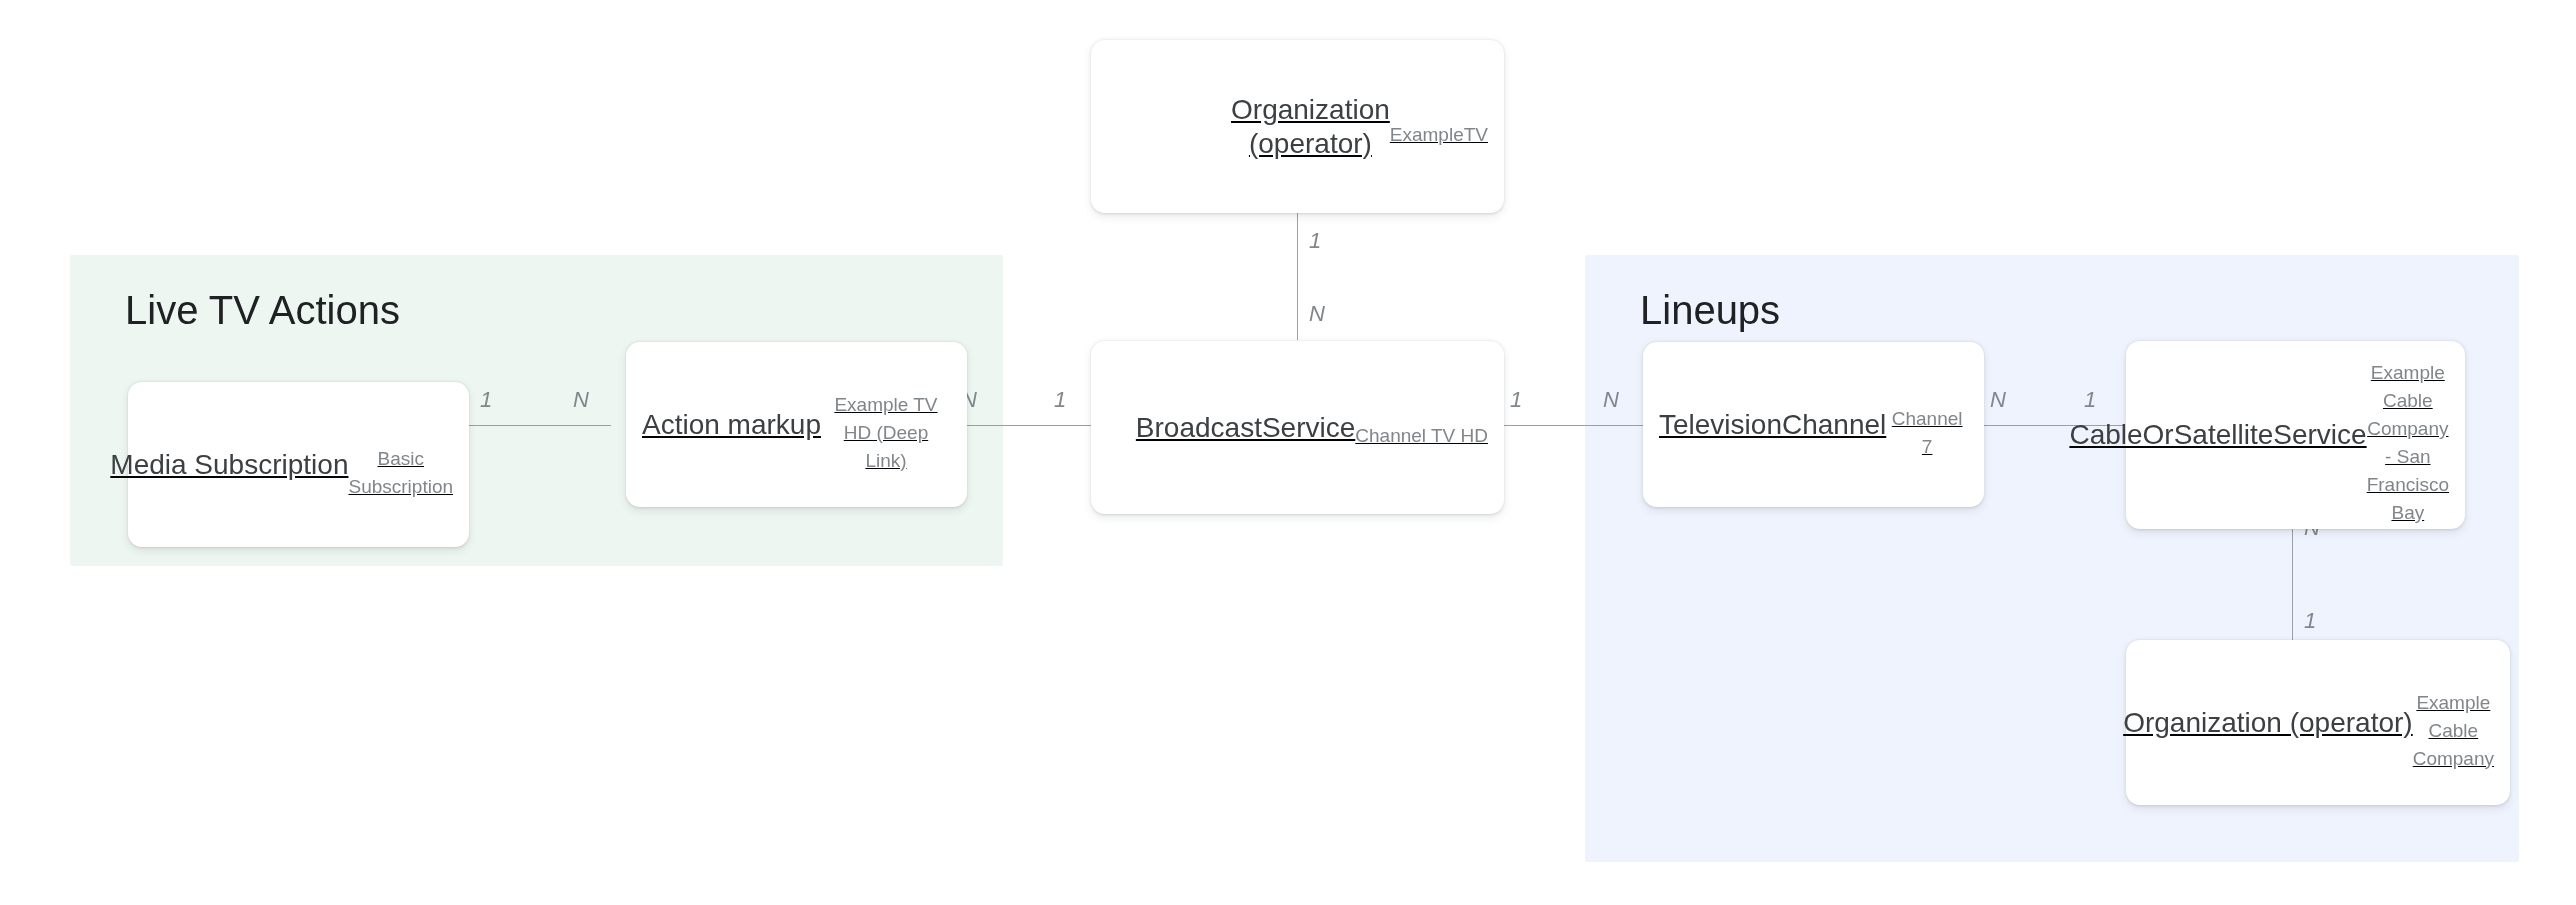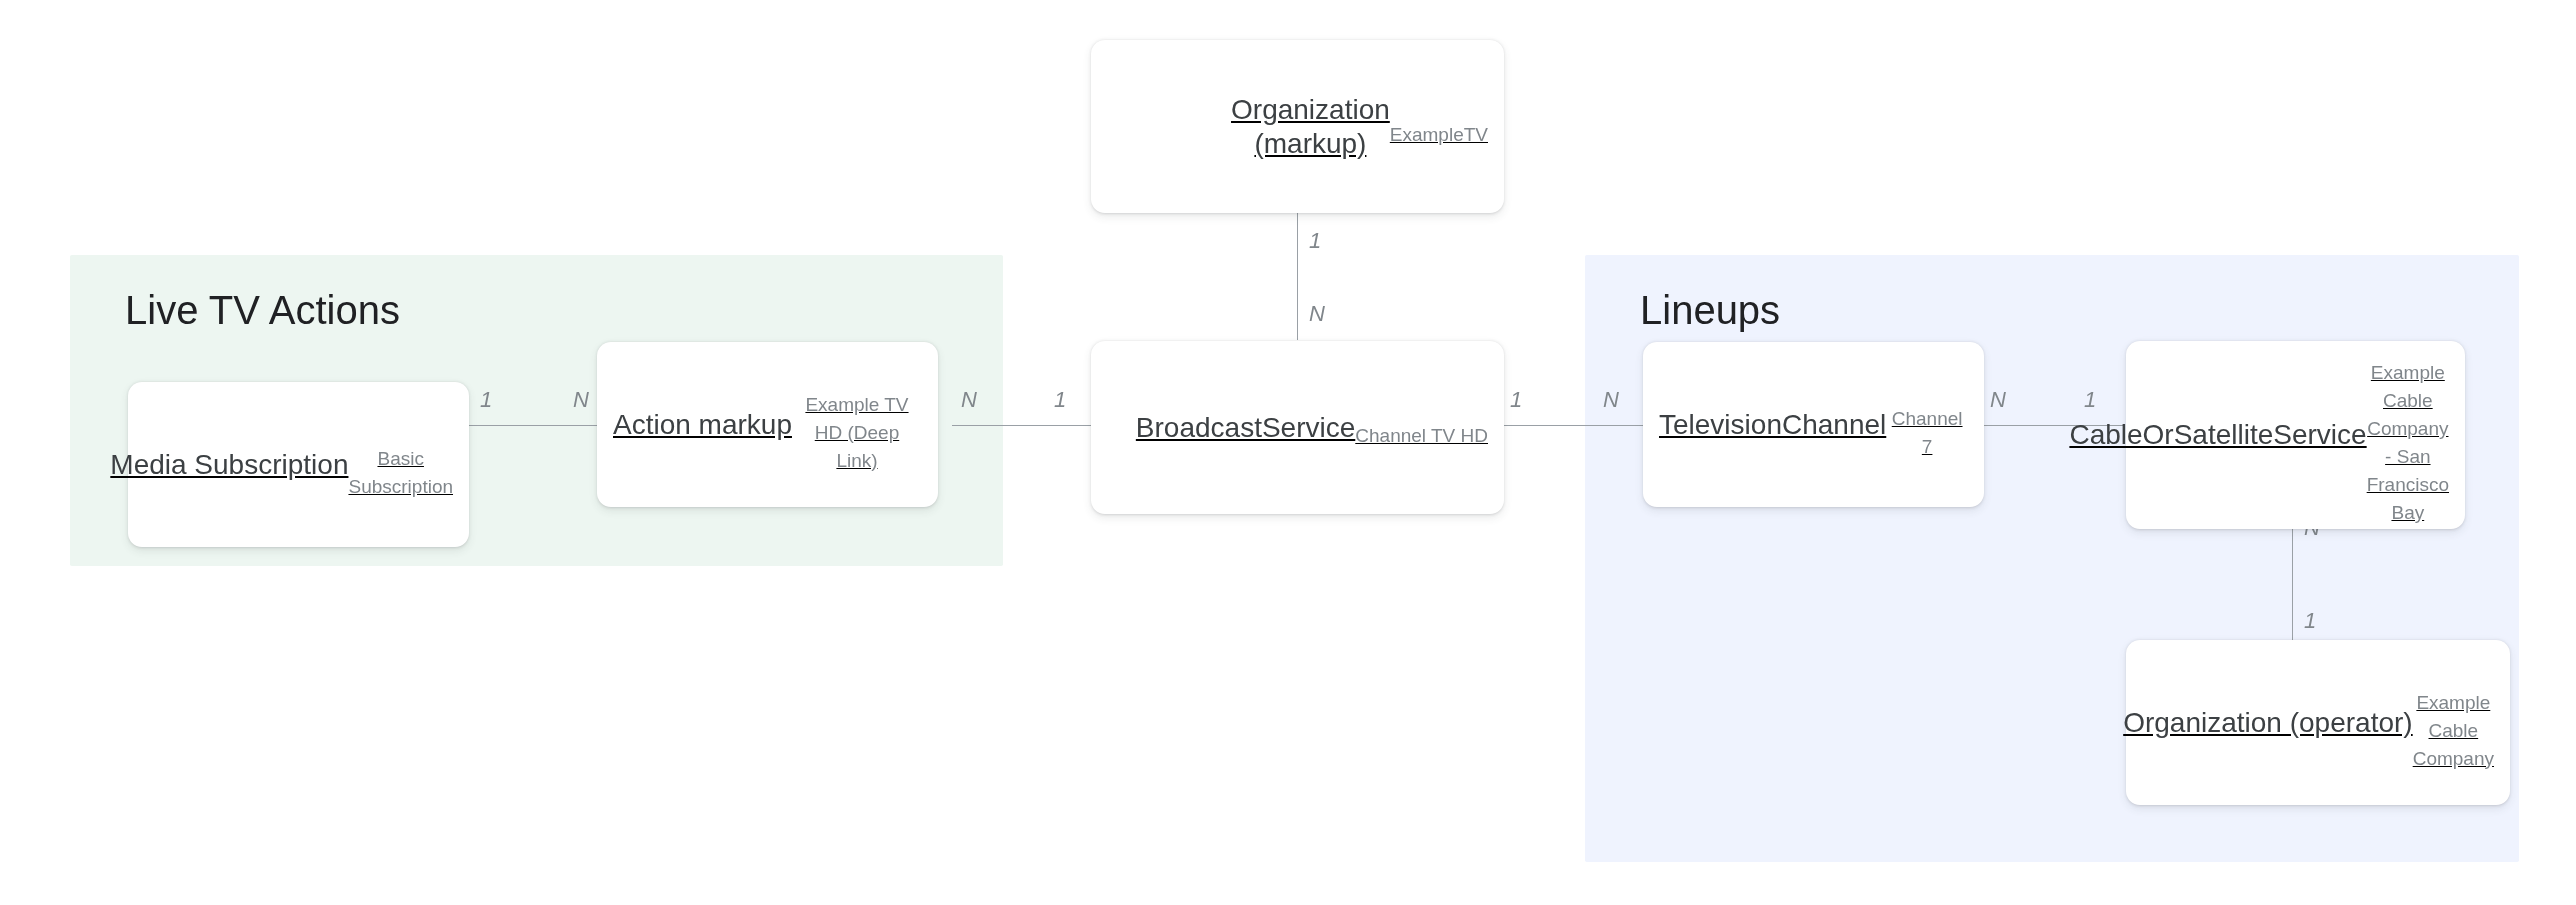--- a/index.html
+++ b/index.html
@@ -20,21 +20,21 @@
   .card{position:absolute;background:#ffffff;border-radius:14px;
         box-shadow:0 0.9px 2.7px rgba(60,64,67,.16),0 3.5px 8.8px rgba(60,64,67,.10);
         display:flex;flex-direction:row;align-items:center;justify-content:flex-end;
         box-sizing:border-box;padding:8.8px 16px;text-align:center;text-decoration:underline;}
   .card .ttl{font-size:28px;line-height:34px;color:#3c4043;font-weight:400;white-space:nowrap;}
   .card .sub{font-size:19px;line-height:28px;color:#80868b;font-weight:400;margin-top:16px;}
   .card.wrap .sub{white-space:normal;}
 
   #card-org-network     {left:1091px; top:40px;  width:413px; height:173px;}
   #card-media-sub       {left:128px;  top:342px; width:341px; height:165px;margin-top:40px;}
-  #card-action-markup   {left:597px;  top:342px; width:341px; height:165px;}
+  #card-action-markup   {left:626px;  top:342px; width:341px; height:165px;}
   #card-broadcast       {left:1091px; top:341px; width:413px; height:173px;}
   #card-tv-channel      {left:1643px; top:342px; width:341px; height:165px;}
   #card-cable-sat       {left:2126px; top:341px; width:339px; height:188px;}
   #card-org-operator    {left:2126px; top:640px; width:384px; height:165px;}
 
   
   .edge-h{position:absolute;height:0;border-top:1.8px solid #9aa0a6;}
   .edge-v{position:absolute;width:0;border-left:1.8px solid #9aa0a6;}
 
   #edge-media-action   {left:469px;  top:425px; width:142px;}
@@ -88,21 +88,21 @@
   <div class="card-lbl" id="lbl-bcast-1r">1</div>
   <div class="card-lbl" id="lbl-tvch-n">N</div>
   <div class="card-lbl" id="lbl-tvch-n2">N</div>
   <div class="card-lbl" id="lbl-cable-1">1</div>
   <div class="card-lbl" id="lbl-orgnet-1">1</div>
   <div class="card-lbl" id="lbl-bcast-n">N</div>
   <div class="card-lbl" id="lbl-cable-n">N</div>
   <div class="card-lbl" id="lbl-oper-1">1</div>
 
   <div class="card" id="card-org-network">
-    <div class="ttl"><span>Organization</span><br><span>(markup)</span></div>
+    <div class="ttl"><span>Organization</span><br><span>(operator)</span></div>
     <div class="sub">ExampleTV</div>
   </div>
 
   <div class="card" id="card-media-sub">
     <div class="ttl">Media Subscription</div>
     <div class="sub">Basic Subscription</div>
   </div>
 
   <div class="card" id="card-action-markup">
     <div class="ttl">Action markup</div>

